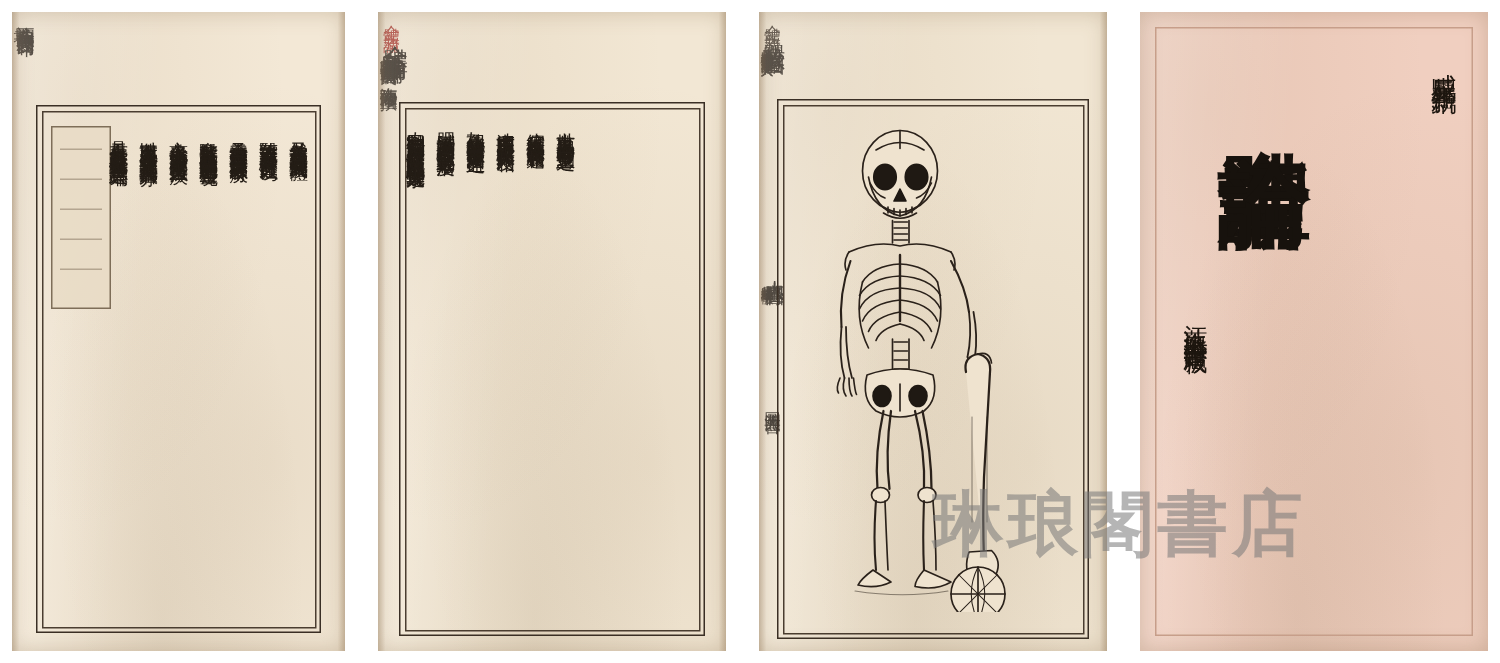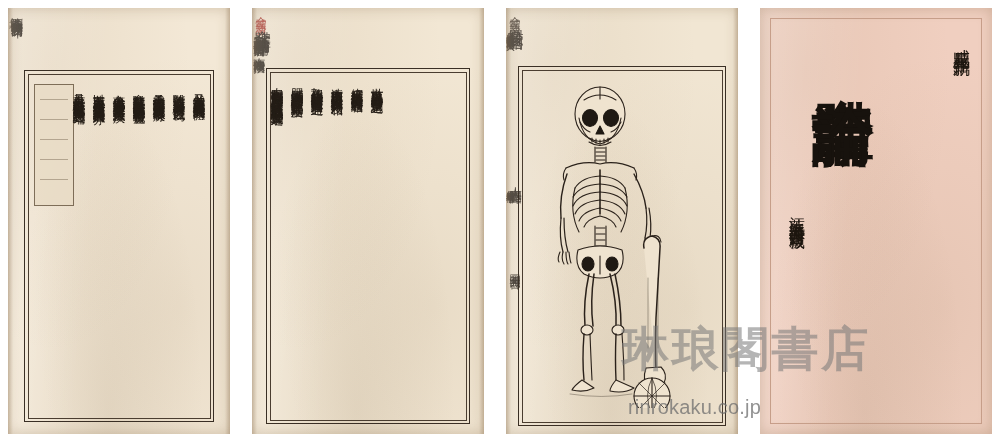--- a/index.html
+++ b/index.html
@@ -389,16 +389,15 @@
 
     <div class="v cover-title">全體新論</div>
 
     <div class="v cover-left-1">江蘇上海墨海書館藏板</div>
 
     <div class="edge-shadow"></div>
   </div>
 
   <div class="watermark">
     <div class="wm-big">琳琅閣書店</div>
-    <div class="wm-url">rinrokaku.co.jp</div>
   </div>
 
 </div>
 
 </body></html>

